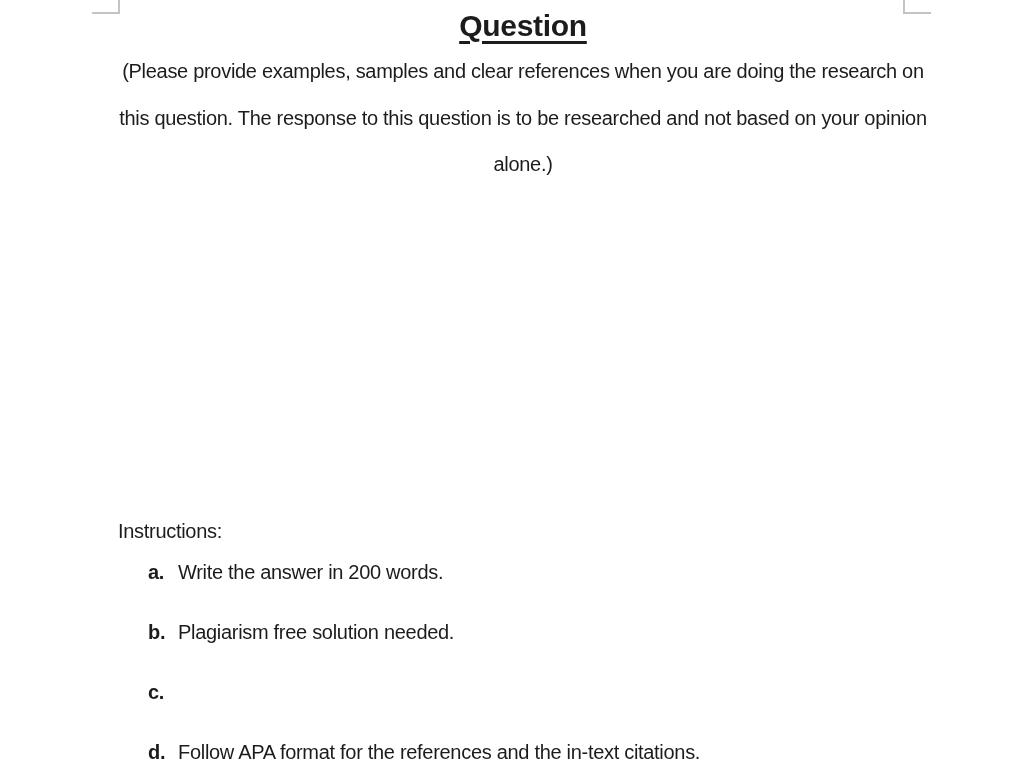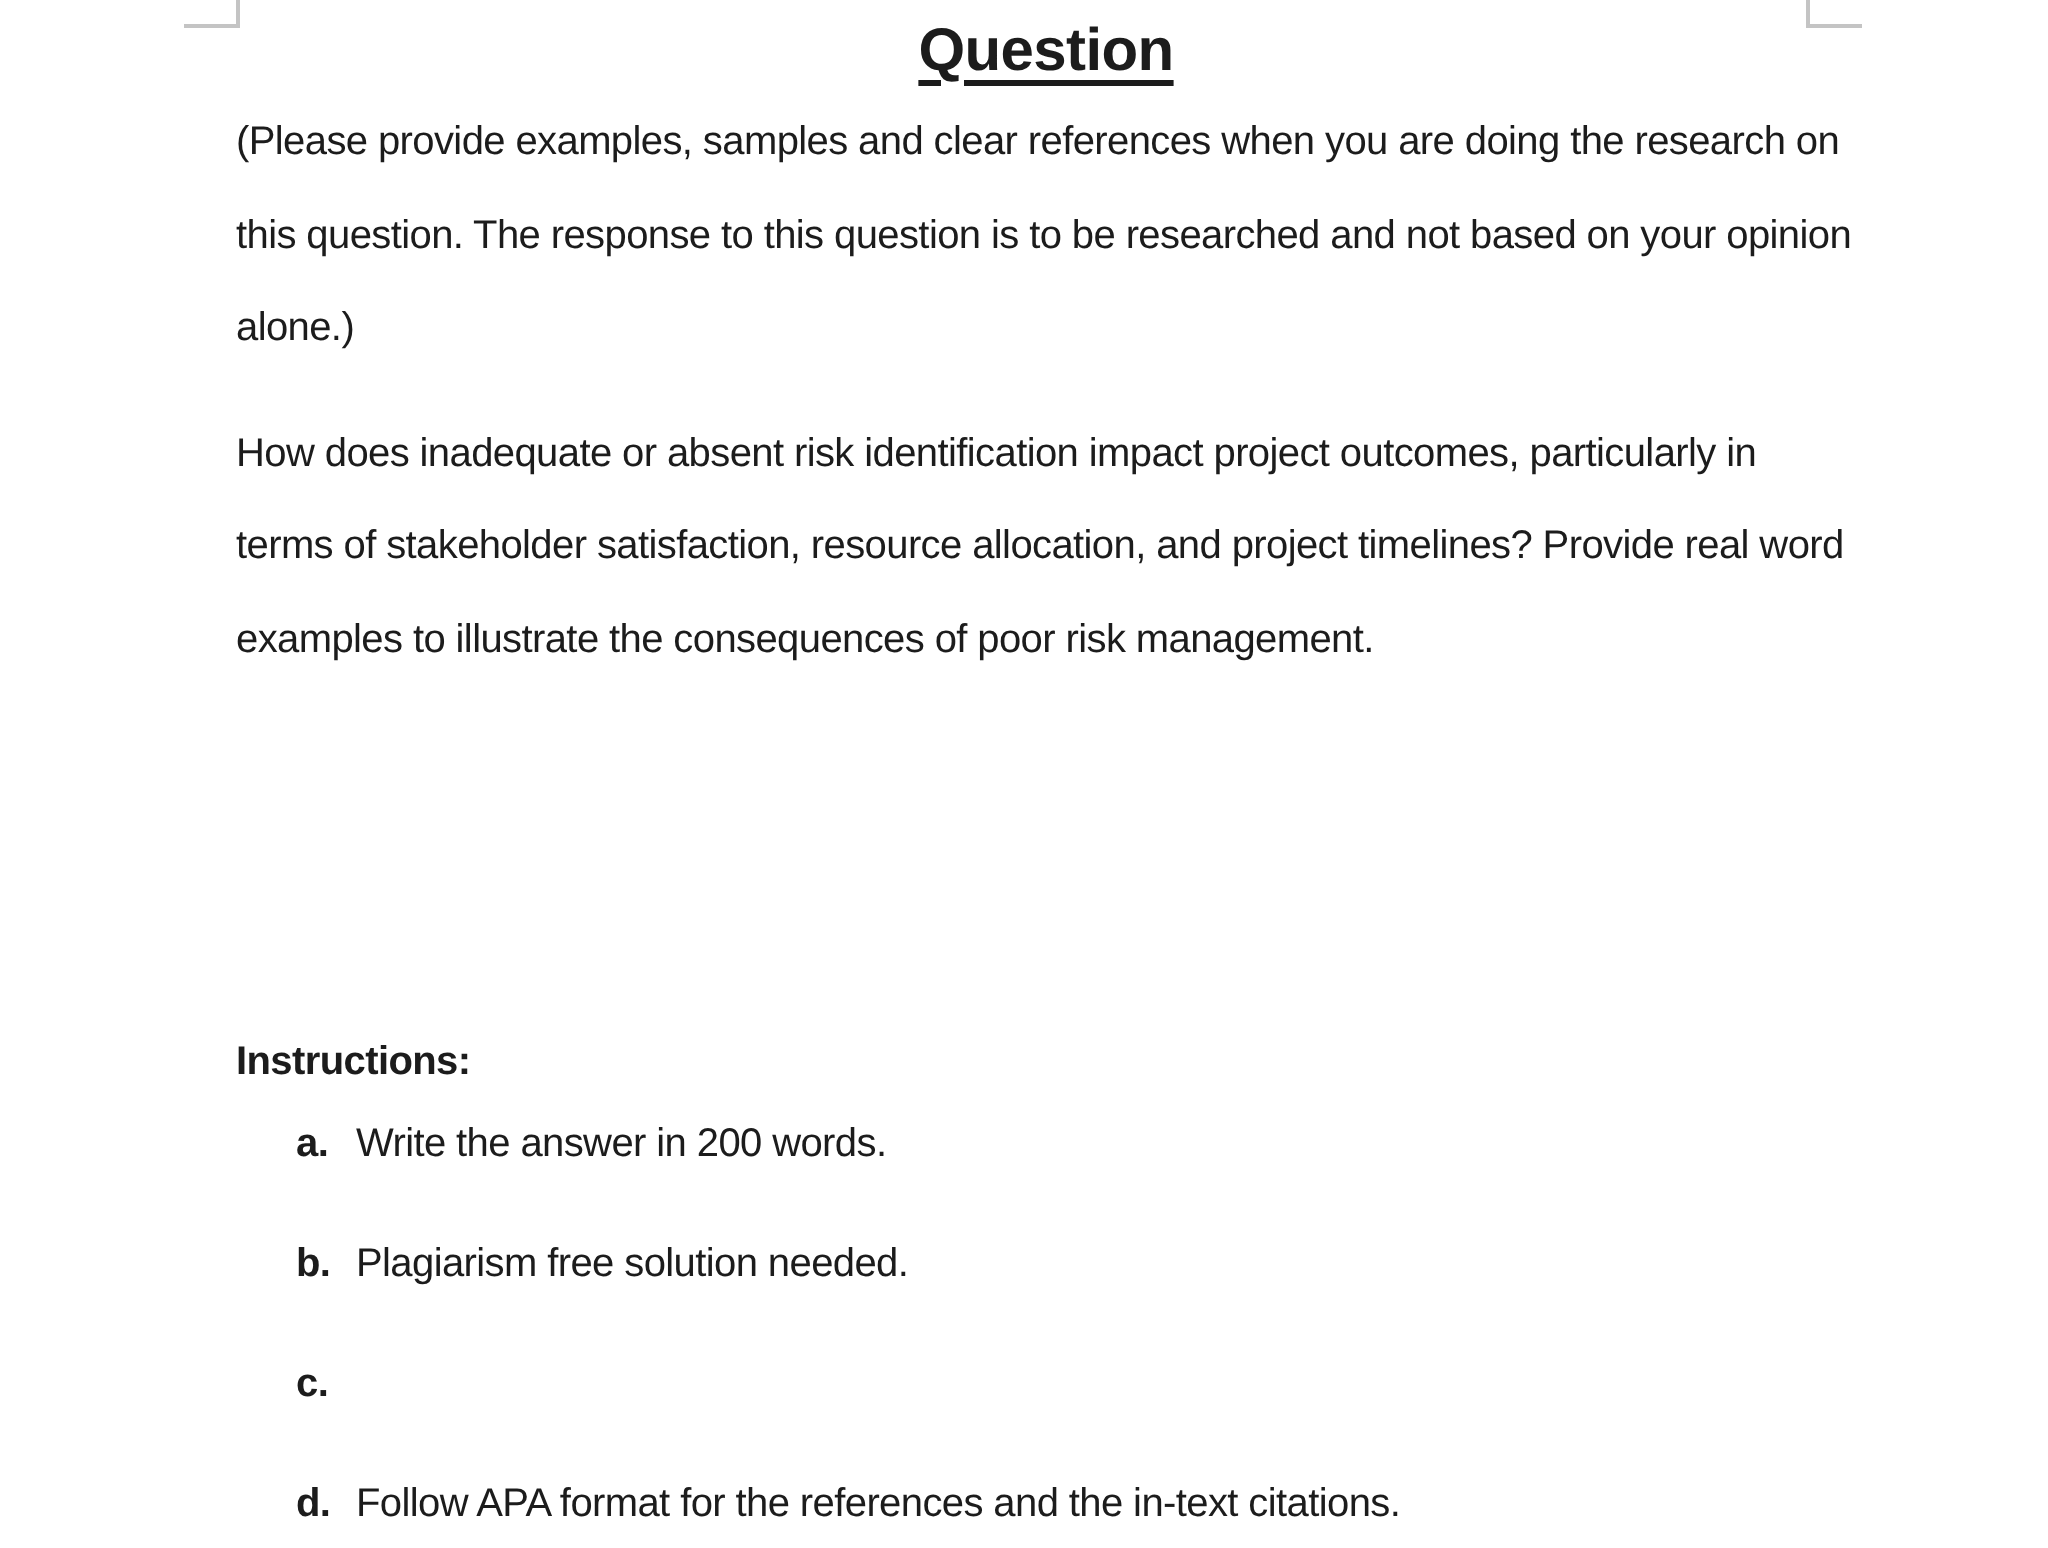--- a/index.html
+++ b/index.html
@@ -52,31 +52,32 @@
     letter-spacing: -0.3px;
   }
   .para {
     margin: 16px 0 0 0;
     font-size: 20px;
     line-height: 46.5px;
     letter-spacing: -0.3px;
   }
   h1.doc-title + .para {
     margin-top: 4px;
+    text-align: center;
   }
   .instructions {
     position: absolute;
     left: 118px;
     top: 518px;
     width: 810px;
     font-size: 20px;
     letter-spacing: -0.3px;
   }
   .ins-heading {
-    font-weight: bold;
+    font-weight: normal;
     line-height: 26px;
   }
   ol.ins-list {
     list-style: none;
     margin: 16px 0 0 0;
     padding: 0 0 0 30px;
   }
   ol.ins-list li {
     display: flex;
     align-items: baseline;
@@ -98,21 +99,20 @@
 <div class="page">
 
   <div class="margin-mark left"></div>
   <div class="margin-mark right"></div>
 
   <div class="content">
     <h1 class="doc-title">Question</h1>
 
     <p class="para">(Please provide examples, samples and clear references when you are doing the research on this question. The response to this question is to be researched and not based on your opinion alone.)</p>
 
-    <p class="para">How does inadequate or absent risk identification impact project outcomes, particularly in terms of stakeholder satisfaction, resource allocation, and project timelines? Provide real word examples to illustrate the consequences of poor risk management.</p>
   </div>
 
   <div class="instructions">
     <div class="ins-heading">Instructions:</div>
 
     <ol class="ins-list">
       <li>
         <span class="marker">a.</span>
         <span class="ins-text">Write the answer in 200 words.</span>
       </li>

